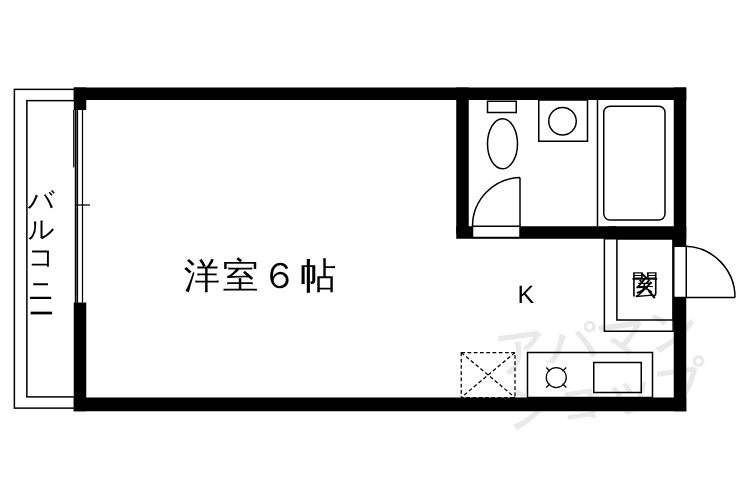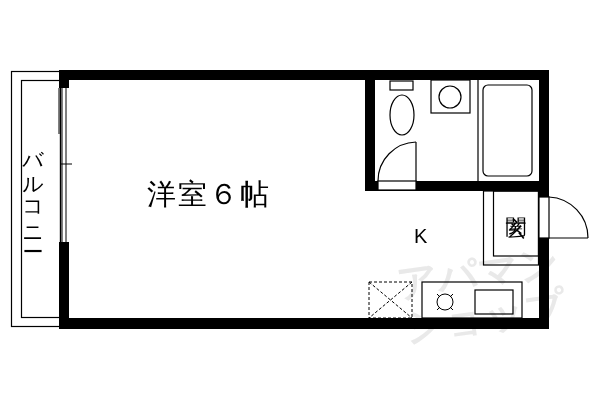--- a/index.html
+++ b/index.html
@@ -1,19 +1,19 @@
 <!DOCTYPE html>
 <html><head>
   <meta charset="utf-8">
   <style>
     html, body { margin: 0; padding: 0; background: #ffffff; }
     body { width: 600px; height: 400px; position: relative; overflow: hidden; font-family: "DejaVu Sans", sans-serif; }
     .plan { position: absolute; left: 0; top: 0; width: 600px; height: 400px; }
     .label { position: absolute; color: #000; line-height: 1; white-space: nowrap; }
-    .room-main { left: 147px; top: 180px; font-size: 29px; letter-spacing: 2px; }
+    .room-main { left: 147px; top: 206px; font-size: 29px; letter-spacing: 2px; }
     .room-k { left: 414px; top: 226px; font-size: 20px; font-family: "Liberation Sans", sans-serif; }
     .vertical { writing-mode: vertical-rl; text-orientation: upright; }
     .balcony { left: 22px; top: 136px; font-size: 21px; letter-spacing: 2px; }
     .entrance { left: 505px; top: 200px; font-size: 21px; letter-spacing: 1px; }
     .watermark { position: absolute; left: 400px; top: 250px; width: 170px; height: 100px; color: #e2e2e2; font-weight: bold; font-size: 40px; line-height: 44px; transform: rotate(-8deg); opacity: 0.75; font-family: "DejaVu Sans", sans-serif; }
   </style>
 </head>
 <body>
 
 <div class="watermark">

